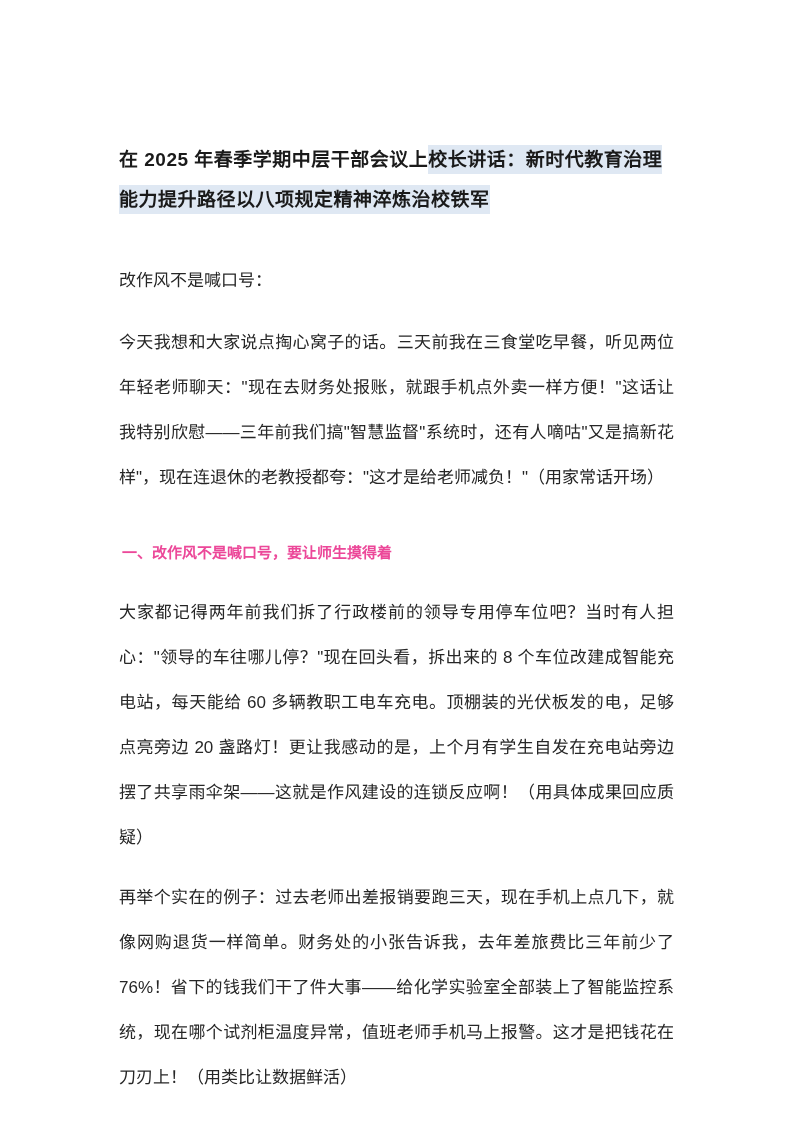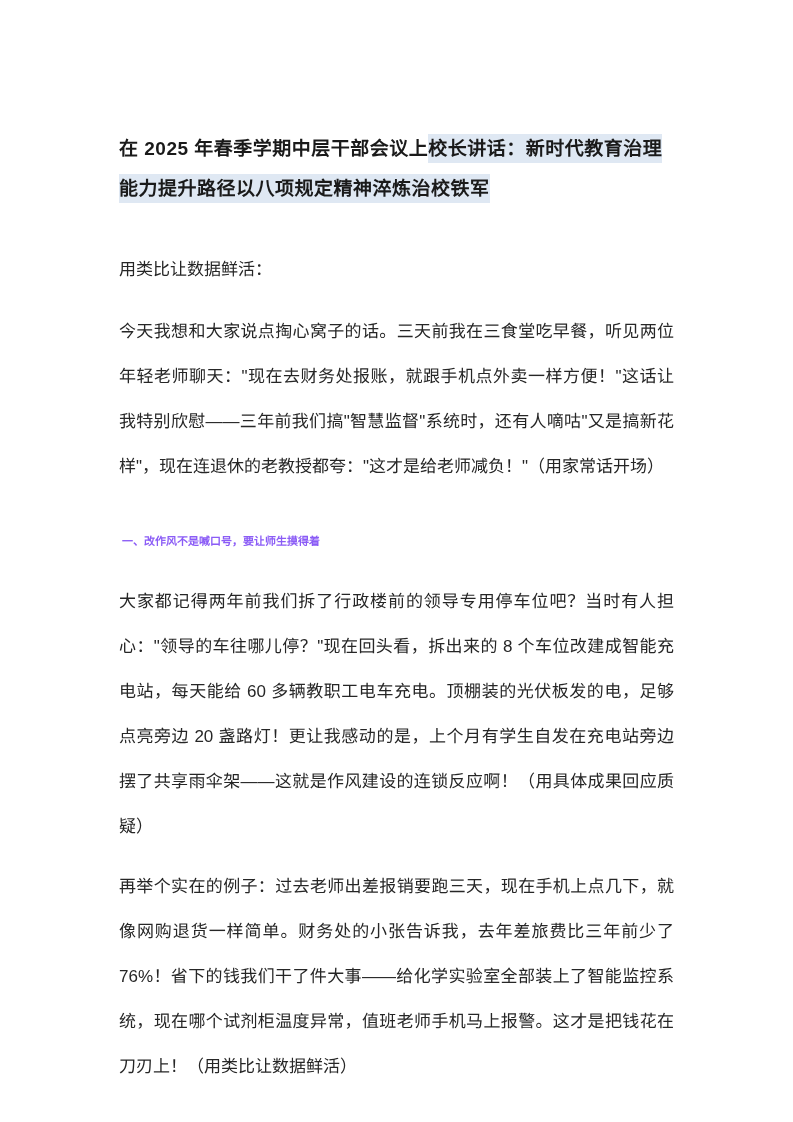--- a/index.html
+++ b/index.html
@@ -4,21 +4,21 @@
 <style>
   html, body {
     margin: 0;
     padding: 0;
     background: #ffffff;
   }
   .page {
     position: relative;
     width: 793px;
     height: 1088px;
-    margin: 1px auto;
+    margin: 12px auto;
     background: #ffffff;
     box-sizing: border-box;
     padding: 128px 119px 52px 119px;
     font-family: "Liberation Sans", "DejaVu Sans", sans-serif;
     color: #262626;
     overflow: hidden;
   }
   .doc-title {
     margin: 0 0 38px 0;
     font-size: 19px;
@@ -41,34 +41,34 @@
   .body-para {
     margin: 0 0 15px 0;
     font-size: 17px;
     line-height: 45px;
     text-align: justify;
     text-justify: inter-ideograph;
   }
   .section-heading {
     margin: 30px 0 15px 0;
     padding-left: 3px;
-    font-size: 11px;
+    font-size: 15px;
     font-weight: bold;
     line-height: 45px;
-    color: #8b5cf6;
+    color: #ec4899;
   }
 </style>
 </head>
 <body>
 
 <div class="page">
 
   <h1 class="doc-title"><span>在 2025 年春季学期中层干部会议上</span><span class="hl">校长讲话：新时代教育治理能力提升路径以八项规定精神淬炼治校铁军</span></h1>
 
-  <p class="salutation">用类比让数据鲜活：</p>
+  <p class="salutation">改作风不是喊口号：</p>
 
   <p class="body-para">今天我想和大家说点掏心窝子的话。三天前我在三食堂吃早餐，听见两位年轻老师聊天："现在去财务处报账，就跟手机点外卖一样方便！"这话让我特别欣慰——三年前我们搞"智慧监督"系统时，还有人嘀咕"又是搞新花样"，现在连退休的老教授都夸："这才是给老师减负！"（用家常话开场）</p>
 
   <h2 class="section-heading">一、改作风不是喊口号，要让师生摸得着</h2>
 
   <p class="body-para">大家都记得两年前我们拆了行政楼前的领导专用停车位吧？当时有人担心："领导的车往哪儿停？"现在回头看，拆出来的 8 个车位改建成智能充电站，每天能给 60 多辆教职工电车充电。顶棚装的光伏板发的电，足够点亮旁边 20 盏路灯！更让我感动的是，上个月有学生自发在充电站旁边摆了共享雨伞架——这就是作风建设的连锁反应啊！（用具体成果回应质疑）</p>
 
   <p class="body-para">再举个实在的例子：过去老师出差报销要跑三天，现在手机上点几下，就像网购退货一样简单。财务处的小张告诉我，去年差旅费比三年前少了 76%！省下的钱我们干了件大事——给化学实验室全部装上了智能监控系统，现在哪个试剂柜温度异常，值班老师手机马上报警。这才是把钱花在刀刃上！（用类比让数据鲜活）</p>
 
 </div>

